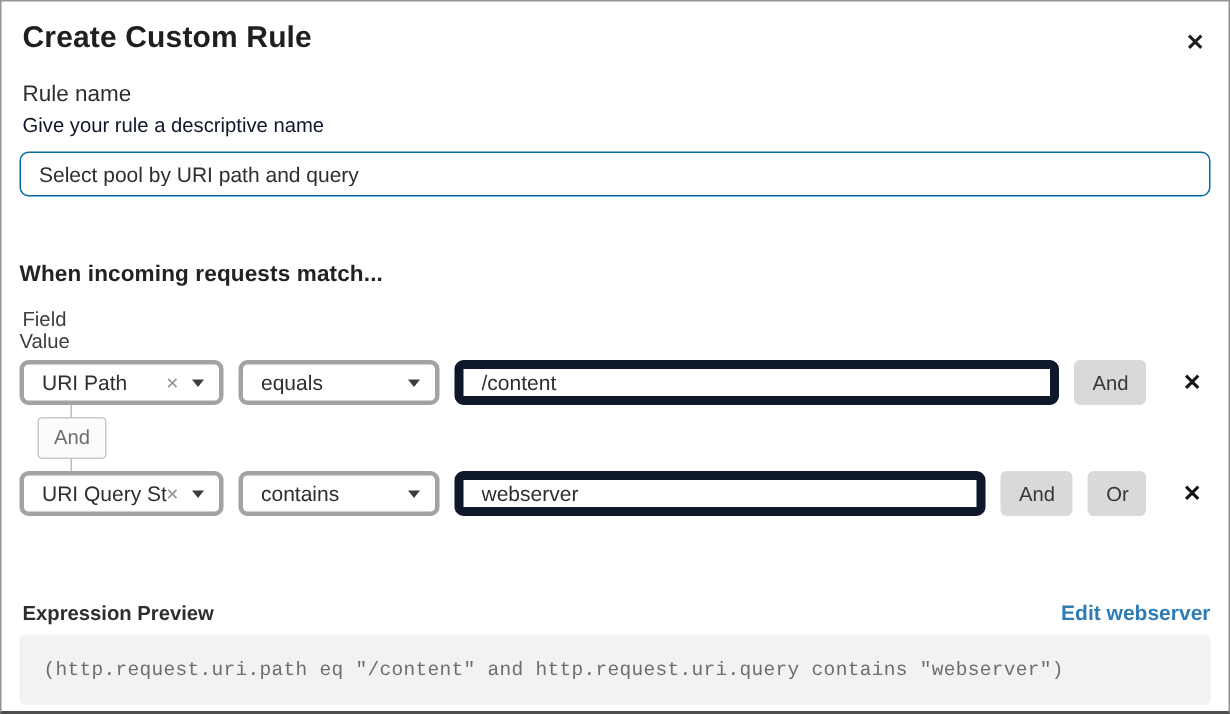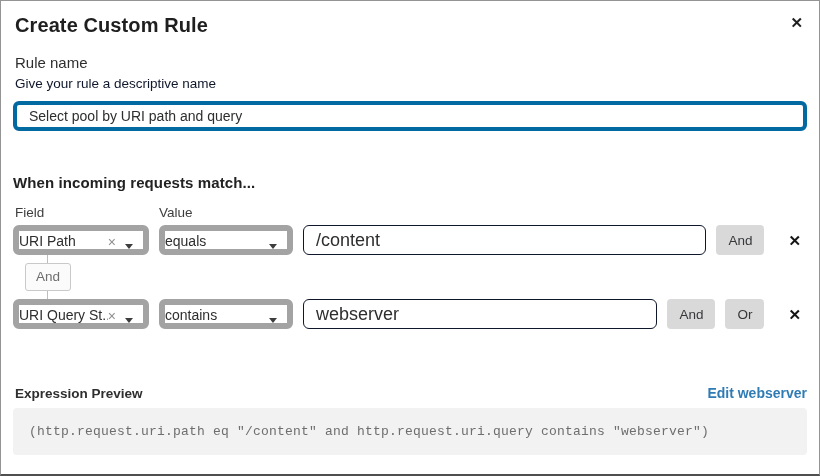--- a/index.html
+++ b/index.html
@@ -12,62 +12,62 @@
     position: relative;
     width: 820px;
     height: 476px;
     background: #ffffff;
     border: 1px solid #949494;
     border-bottom: 2px solid #4f4f4f;
     padding: 12px 12px 0 12px;
     overflow: hidden;
   }
   
-  .dlg-header { display: flex; justify-content: space-between; align-items: flex-start; }
+  .dlg-header { display: flex; justify-content: space-between; align-items: flex-end; }
   .dlg-title {
     font-size: 20px; font-weight: bold; color: #1f1f1f; line-height: 24px;
     letter-spacing: 0.1px; padding-left: 2px;
   }
   .close-btn {
     font-size: 15px; font-weight: bold; color: #1f1f1f; cursor: pointer;
     line-height: 16px; padding: 0 4px; margin-top: 2px;
   }
   
   .section-label { font-size: 15px; color: #2e2e2e; margin-top: 17px; padding-left: 2px; }
   .helper-text { font-size: 13.5px; color: #0f172a; margin-top: 5px; padding-left: 2px; }
   .text-input {
     display: block; width: 100%; height: 30px; margin-top: 10px;
-    border: 4px solid #0369a1; border-radius: 6px; padding: 0 12px;
+    border: 1px solid #0369a1; border-radius: 6px; padding: 0 12px;
     font-family: "Liberation Sans", sans-serif; font-size: 14px; color: #2e2e2e;
     background: #fff; outline: none;
   }
   
   .match-heading { font-size: 15px; font-weight: bold; color: #222; margin-top: 43px; letter-spacing: 0.1px; }
-  .col-labels { display: flex; margin-top: 14px; font-size: 13.5px; color: #3d3d3d; }
+  .col-labels { display: flex; margin-top: 14px; font-size: 13.5px; color: #3d3d3d; flex-direction: column; }
   .col-labels .c1 { width: 146px; padding-left: 2px; }
   .col-labels .c2 { width: 144px; }
   .col-labels .c3 { flex: 1; }
   .cond-row { display: flex; align-items: center; margin-top: 5px; height: 30px; }
   .select {
-    height: 30px; border: 6px solid #a3a3a3; border-radius: 6px; background: #fff;
-    display: flex; align-items: flex-end; padding: 0 10px 0 0; cursor: pointer;
+    height: 30px; border: 3px solid #a3a3a3; border-radius: 6px; background: #fff;
+    display: flex; align-items: center; padding: 0 10px 0 12px; cursor: pointer;
     font-size: 14px; color: #2e2e2e; flex: none;
   }
   .select.field { width: 136px; margin-right: 10px; }
   .select.operator { width: 134px; margin-right: 10px; }
   .select .sel-text { flex: 1; white-space: nowrap; overflow: hidden; }
   .clear-x { font-size: 14px; color: #8f8f8f; margin-right: 9px; line-height: 1; cursor: pointer; }
   .caret {
     width: 0; height: 0; flex: none;
     border-left: 4.5px solid transparent; border-right: 4.5px solid transparent;
     border-top: 5.5px solid #3d3d3d;
   }
   .value-input {
-    flex: 1; height: 30px; border: 1px solid #0f172a; border-radius: 6px;
-    padding: 0 12px; font-family: "Liberation Sans", sans-serif; font-size: 18px;
+    flex: 1; height: 30px; border: 6px solid #0f172a; border-radius: 6px;
+    padding: 0 12px; font-family: "Liberation Sans", sans-serif; font-size: 14px;
     color: #2e2e2e; background: #fff; outline: none; min-width: 0;
   }
   .join-btn {
     height: 30px; padding: 0 12px; margin-left: 10px; border: none; cursor: pointer;
     background: #d9d9d9; border-radius: 4px; font-family: "Liberation Sans", sans-serif;
     font-size: 13.5px; color: #36383a; flex: none;
   }
   .row-delete {
     font-size: 15px; font-weight: bold; color: #141414; margin-left: 24px;
     margin-right: 6px; cursor: pointer; flex: none; line-height: 1;

